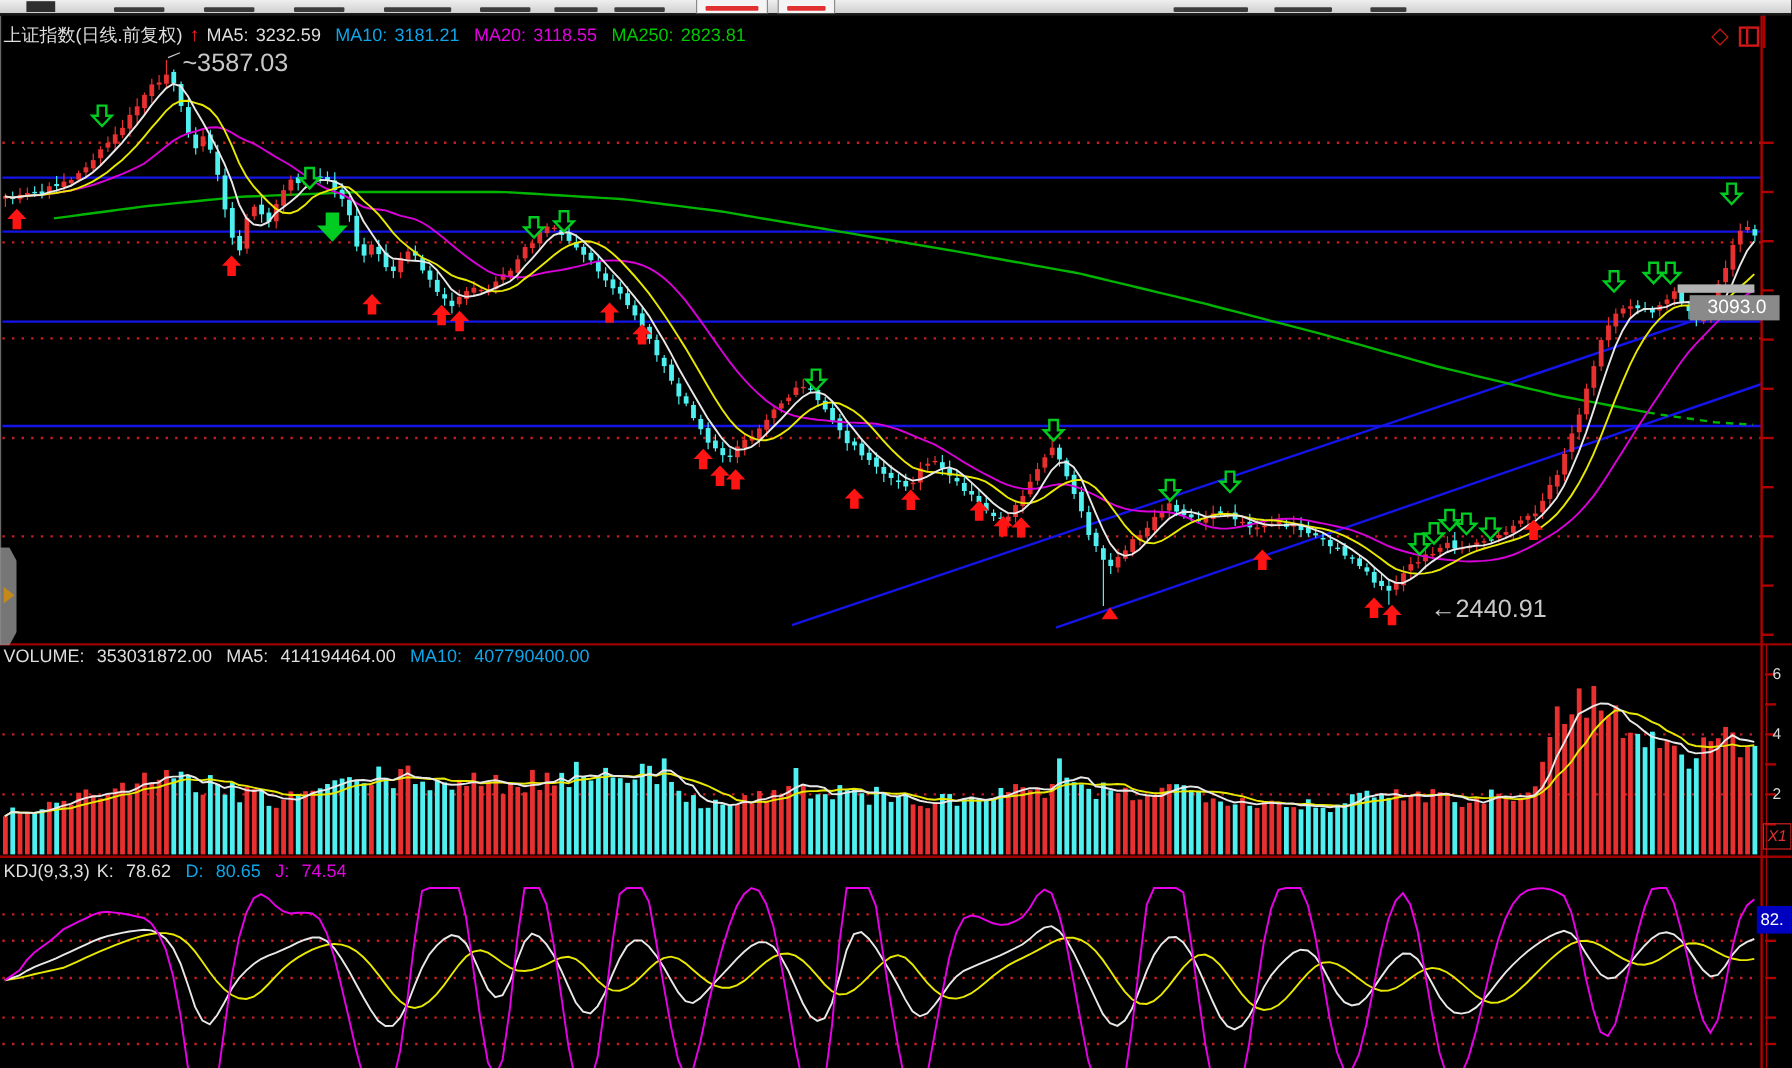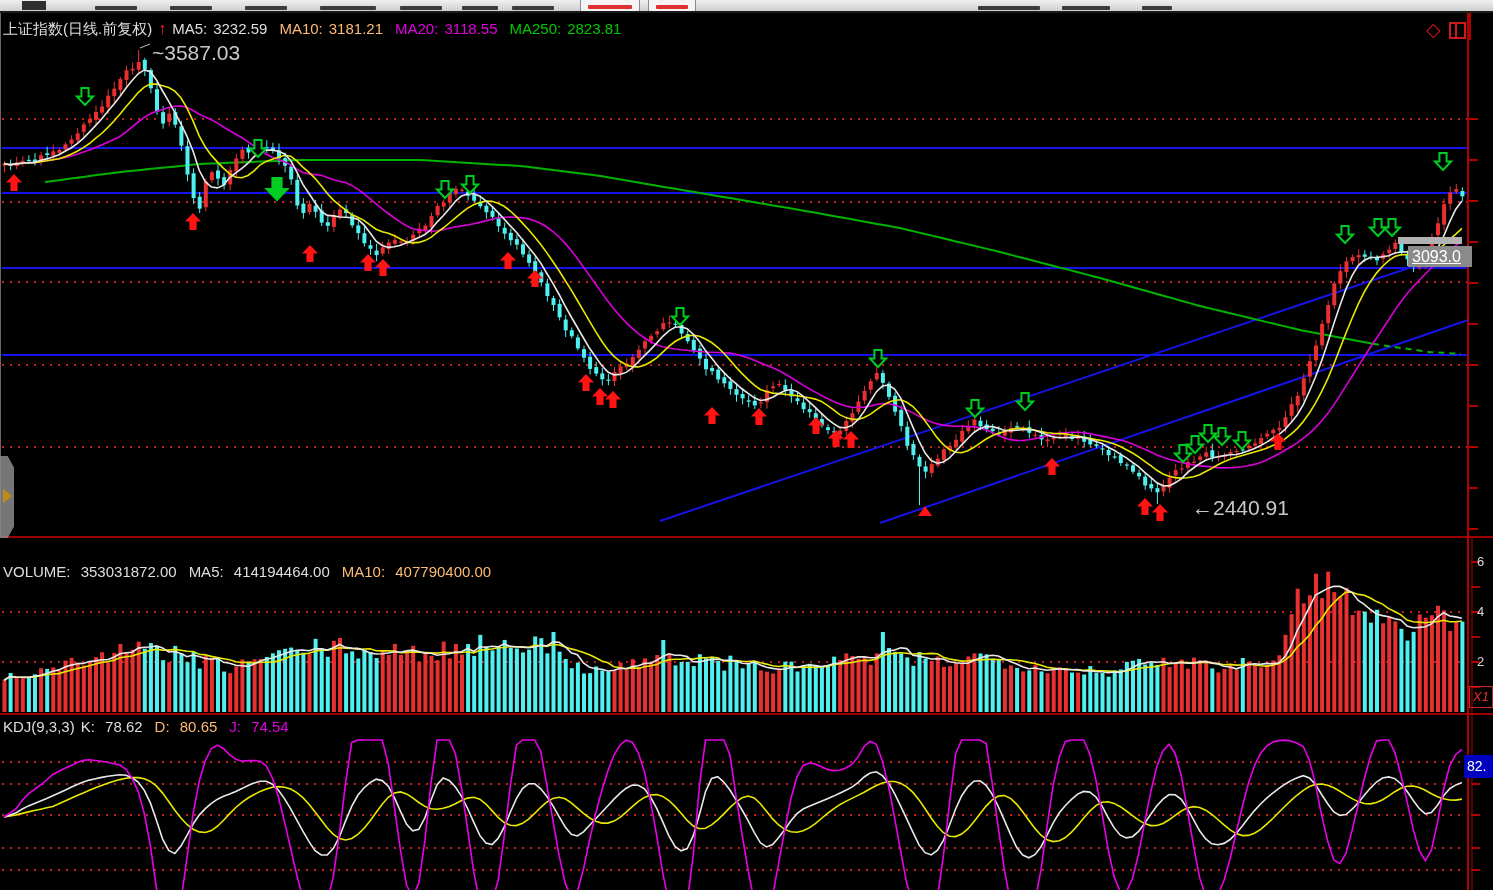--- a/index.html
+++ b/index.html
@@ -9,30 +9,30 @@
   .toolbar{position:absolute;left:0;top:0;width:1493px;height:11px;
            background:linear-gradient(#efefef,#cfcfcf);border-bottom:2px solid #1a1a1a;z-index:5;}
   .frag{position:absolute;top:6px;height:4px;background:#3c3c3c;border-radius:1px;}
   .tb-icon{position:absolute;left:22px;top:1px;width:24px;height:9px;background:#2e2e2e;}
   .tb-btn{position:absolute;top:0;height:11px;background:#f4f4f4;border-left:1px solid #8a8a8a;border-right:1px solid #8a8a8a;}
   .red-strip{position:absolute;left:7px;right:7px;top:5px;height:4px;background:#e03030;border-radius:1px;}
   svg#chart{position:absolute;left:0;top:0;z-index:1;}
   .ovl{position:absolute;z-index:3;white-space:nowrap;}
   .hdr{font-size:15px;letter-spacing:0;}
   .main-hdr{left:3px;top:20px;}
-  .vol-hdr{left:3px;top:563px;text-align:right;}
+  .vol-hdr{left:3px;top:539px;text-align:right;}
   .kdj-hdr{left:3px;top:718px;}
-  .c-white{color:#dedede;} .c-yellow{color:#fdba74;} .c-magenta{color:#e000e0;}
+  .c-white{color:#dedede;} .c-yellow{color:#0ea5e9;} .c-magenta{color:#e000e0;}
   .c-green{color:#00c800;} .c-red{color:#ff2020;}
   .hdr span{margin-right:6px;}
   .arrow{font-weight:bold;font-size:16px;margin-right:4px;}
   .anno{color:#c8c8c8;font-size:21px;z-index:3;position:absolute;}
   .price-bar{position:absolute;left:1398px;top:237px;width:64px;height:7px;background:#b2b2b2;z-index:3;}
   .price-label{position:absolute;left:1408px;top:246px;width:60px;height:21px;background:#8a8a8a;
-               color:#fff;font-size:16px;line-height:21px;padding-left:4px;overflow:hidden;z-index:3;text-decoration:underline;}
+               color:#fff;font-size:16px;line-height:21px;padding-left:15px;overflow:hidden;z-index:3;}
   .vol-axis-label{position:absolute;left:1477px;width:16px;color:#d8d8d8;font-size:13px;z-index:3;}
   .x1-box{position:absolute;left:1469px;top:686px;width:22px;height:20px;border:1px solid #d02020;
           color:#e03030;font-size:13px;line-height:20px;text-align:center;z-index:3;font-style:italic;}
   .kdj-label{position:absolute;left:1464px;top:755px;width:29px;height:23px;background:#0000c0;
              color:#fff;font-size:14px;line-height:23px;padding-left:3px;overflow:hidden;z-index:3;}
   .icon-diamond{position:absolute;left:1426px;top:18px;color:#d01818;font-size:19px;z-index:3;}
   .icon-panes{position:absolute;left:1449px;top:22px;width:13px;height:13px;border:2px solid #d01818;z-index:3;}
   .icon-panes:before{content:"";position:absolute;left:4px;top:0;width:2px;height:13px;background:#d01818;}
   .side-tab{position:absolute;left:0;top:456px;width:14px;height:82px;background:#8b8b8b;opacity:.85;z-index:4;
             clip-path:polygon(0 0,55% 0,100% 14%,100% 86%,55% 100%,0 100%);}

